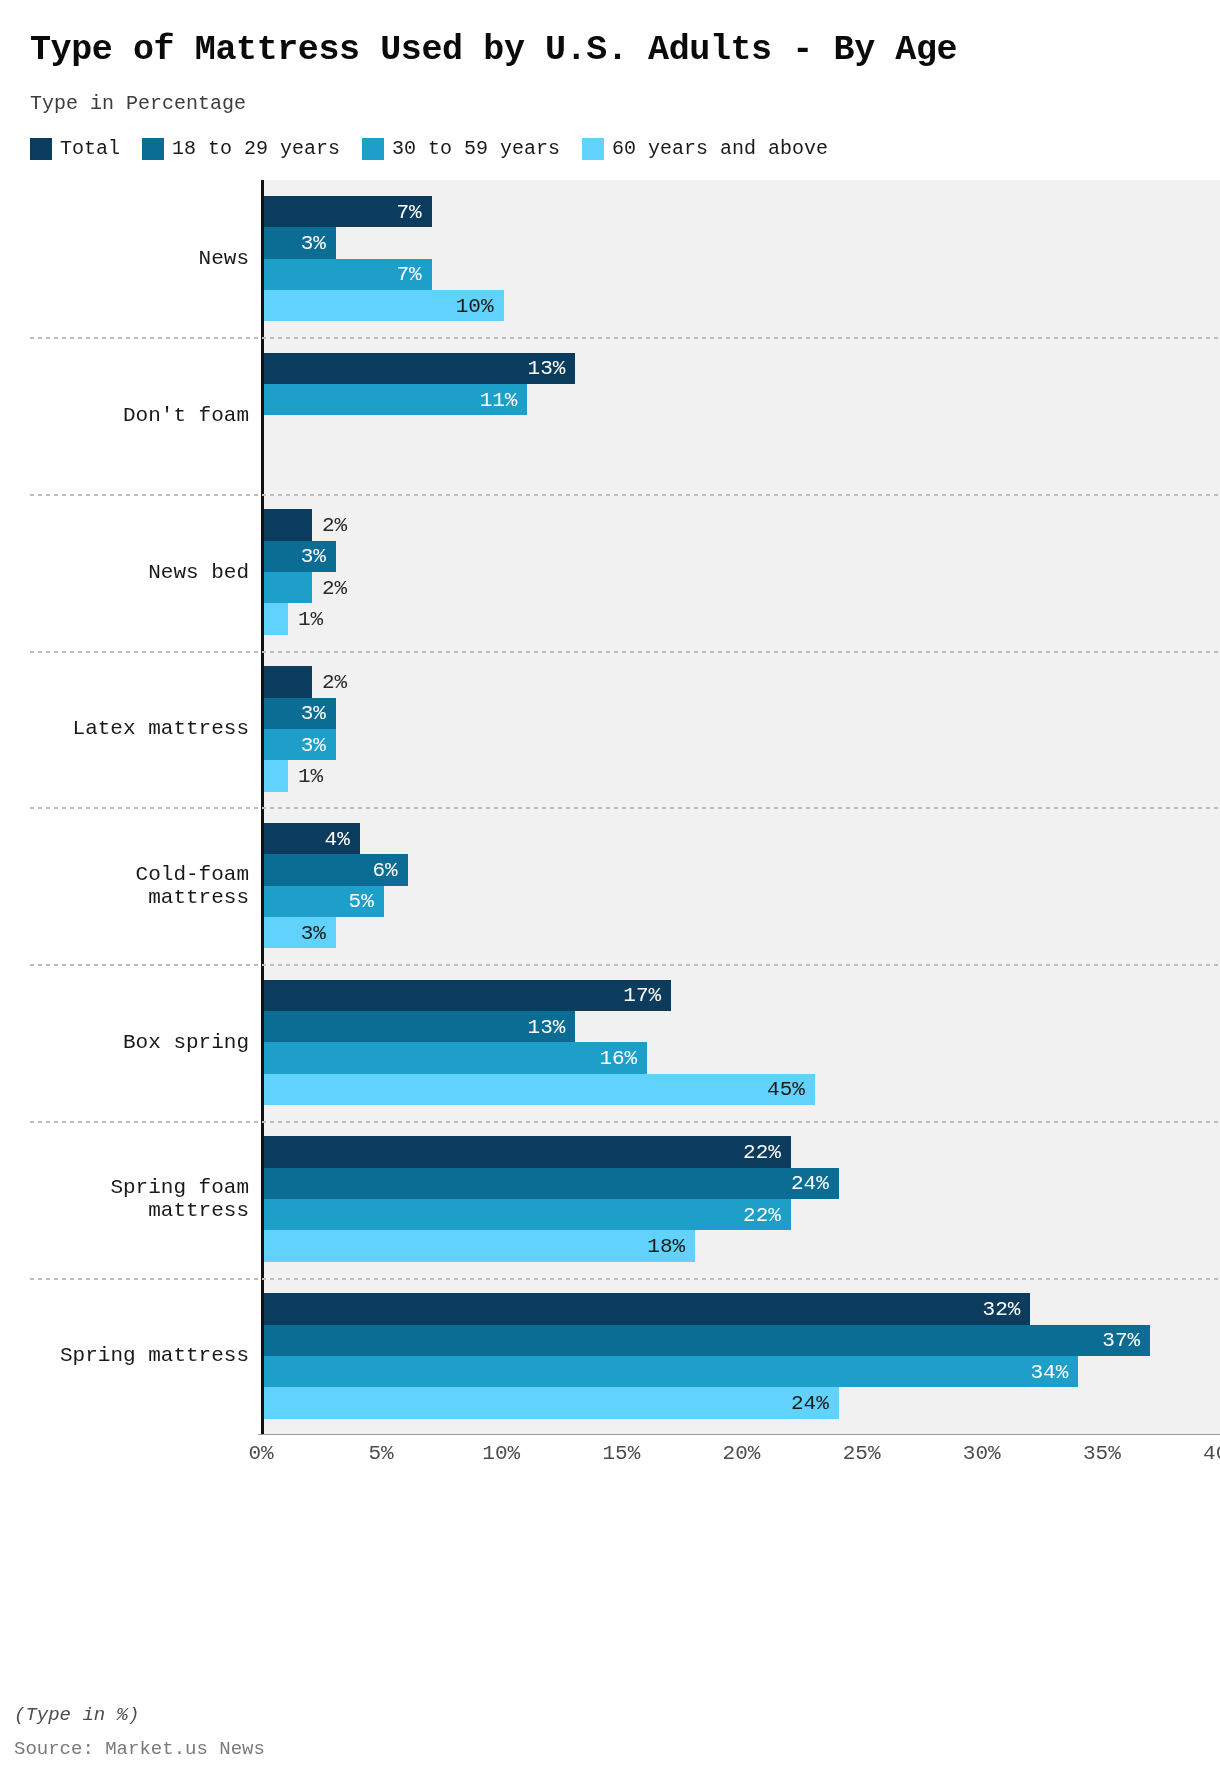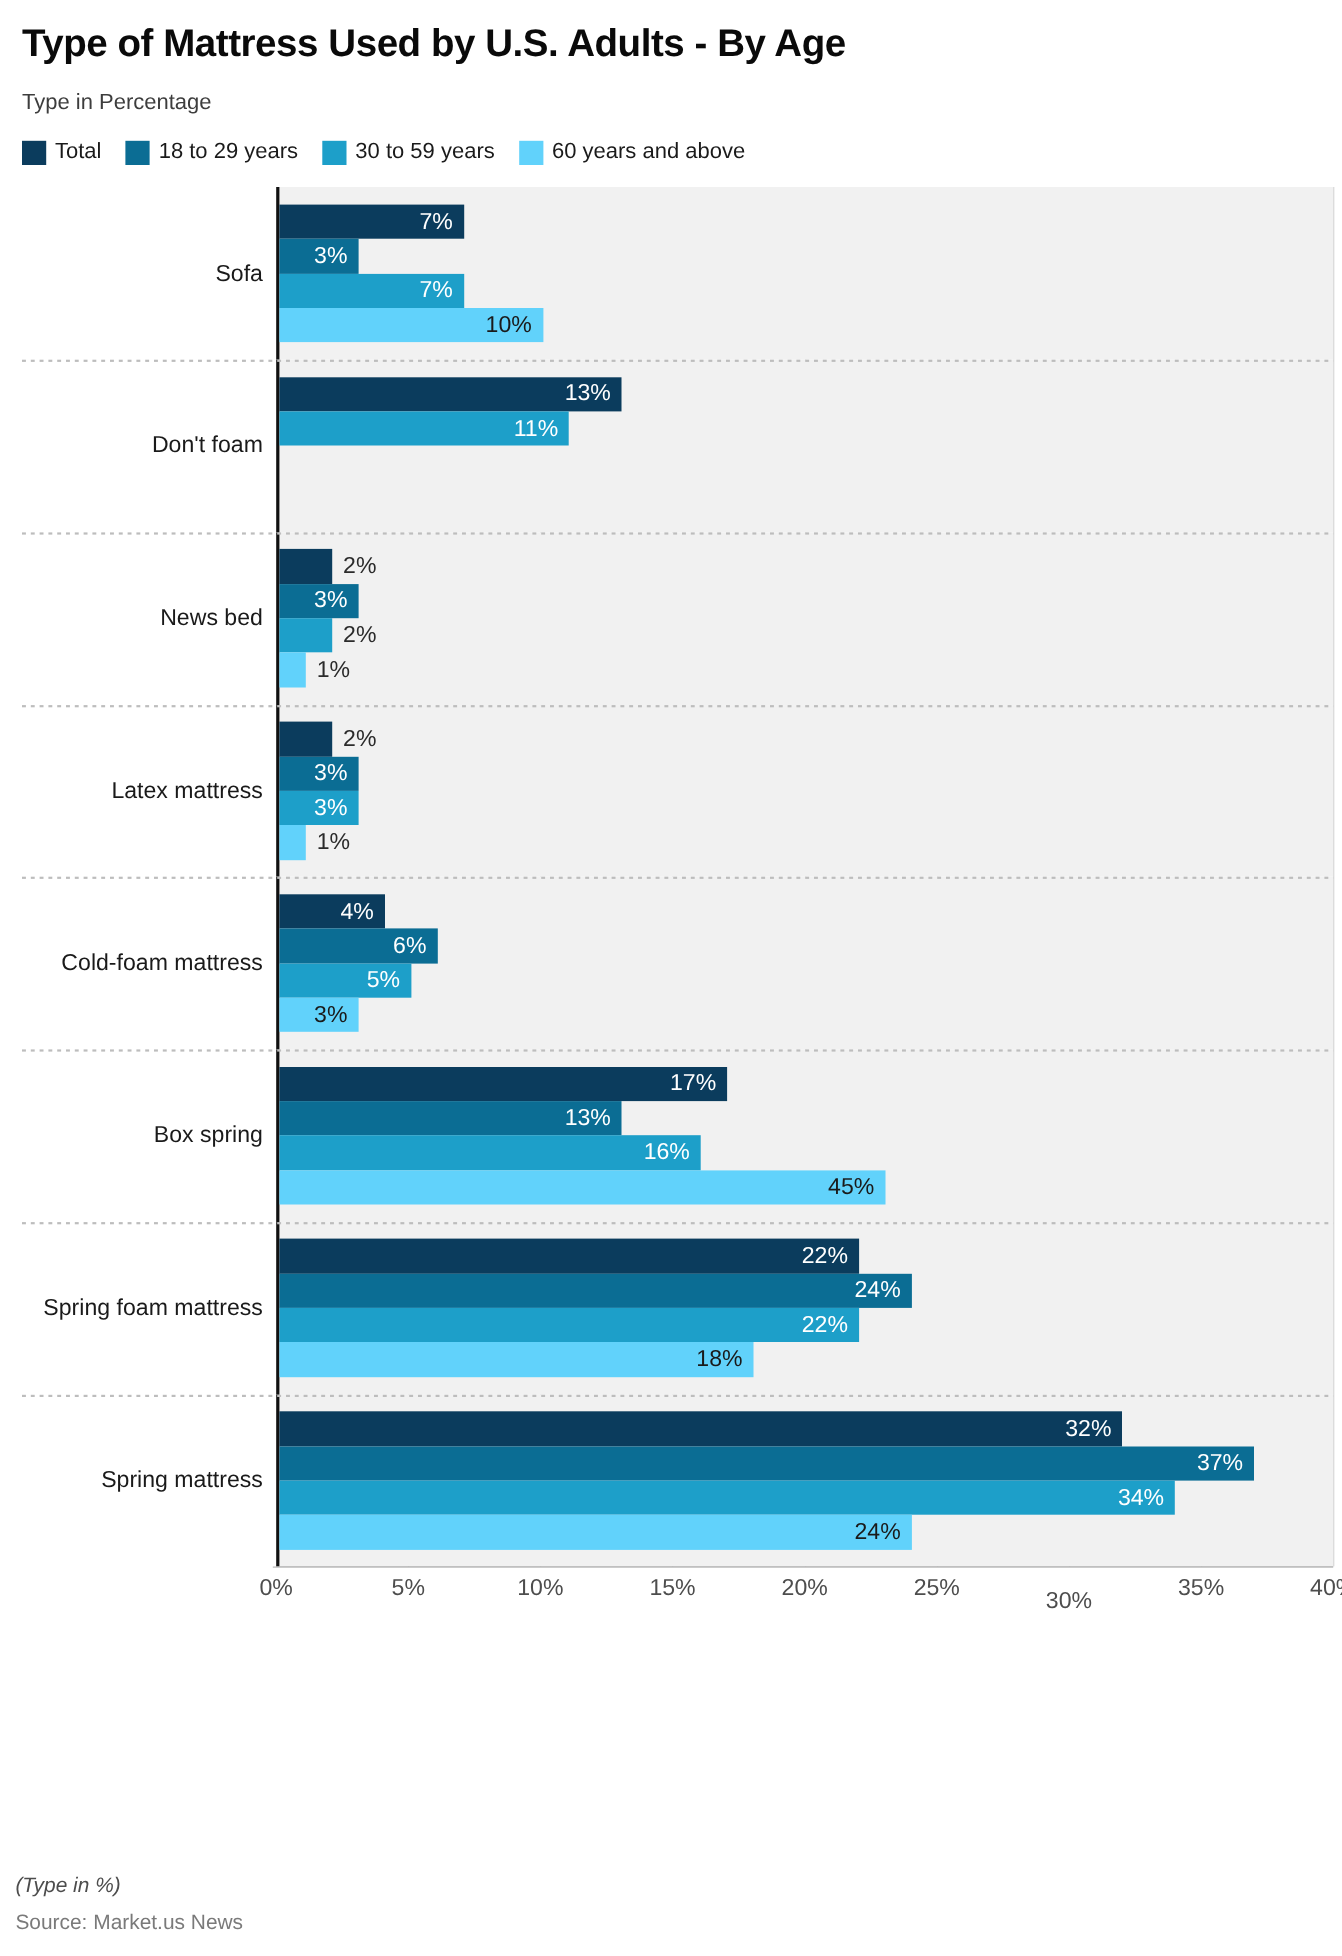--- a/index.html
+++ b/index.html
@@ -13,21 +13,22 @@
     font-family: "Liberation Sans", sans-serif;
     color: #1a1a1a;
     overflow: hidden;
   }
 
   .page {
     position: relative;
     width: 1184px;
     height: 1778px;
     box-sizing: border-box;
-    padding: 6px;
+    padding: 16px;
+    font-family: Liberation Mono, monospace;
   }
 
   
   .header {
     padding: 14px 14px 0 14px;
   }
   .chart-title {
     font-size: 35px;
     font-weight: bold;
     letter-spacing: -0.4px;
@@ -256,21 +257,21 @@
           <div class="gridline" style="left: 25%;"></div>
           <div class="gridline" style="left: 37.5%;"></div>
           <div class="gridline" style="left: 50%;"></div>
           <div class="gridline" style="left: 62.5%;"></div>
           <div class="gridline" style="left: 75%;"></div>
           <div class="gridline" style="left: 87.5%;"></div>
           <div class="gridline" style="left: 100%;"></div>
         </div>
       <div class="rows" id="rows">
           <div class="cat-row" style="height: 156.75px;">
-            <div class="cat-label">Sofa</div>
+            <div class="cat-label">News</div>
             <div class="bars-area" style="padding-top: 15.675px; padding-bottom: 15.675px;">
               <div class="bar-slot" style="height: 31.35px;">
                 <div class="bar" style="width: 17.5%; background: rgb(11, 60, 93);"></div>
                 <div class="bar-label inside" style="left: calc(17.5% - 10px); transform: translate(-100%, -50%);">7%</div>
               </div>
               <div class="bar-slot" style="height: 31.35px;">
                 <div class="bar" style="width: 7.5%; background: rgb(11, 109, 148);"></div>
                 <div class="bar-label inside" style="left: calc(7.5% - 10px); transform: translate(-100%, -50%);">3%</div>
               </div>
               <div class="bar-slot" style="height: 31.35px;">
@@ -431,21 +432,21 @@
           </div>
         </div>
       <div class="xaxis" id="xaxis">
         <div class="xaxis-line"></div>
       <div class="xtick" style="left: 0%;">0%</div>
           <div class="xtick" style="left: 12.5%;">5%</div>
           <div class="xtick" style="left: 25%;">10%</div>
           <div class="xtick" style="left: 37.5%;">15%</div>
           <div class="xtick" style="left: 50%;">20%</div>
           <div class="xtick" style="left: 62.5%;">25%</div>
-          <div class="xtick" style="left: 75%; margin-top: 12px;">30%</div>
+          <div class="xtick" style="left: 75%;">30%</div>
           <div class="xtick" style="left: 87.5%;">35%</div>
           <div class="xtick" style="left: 100%;">40%</div>
         </div>
     </div>
   </div>
 
   <div class="footer">
     <div class="footer-note">(Type in %)</div>
     <div class="footer-source">Source: Market.us News</div>
   </div>

